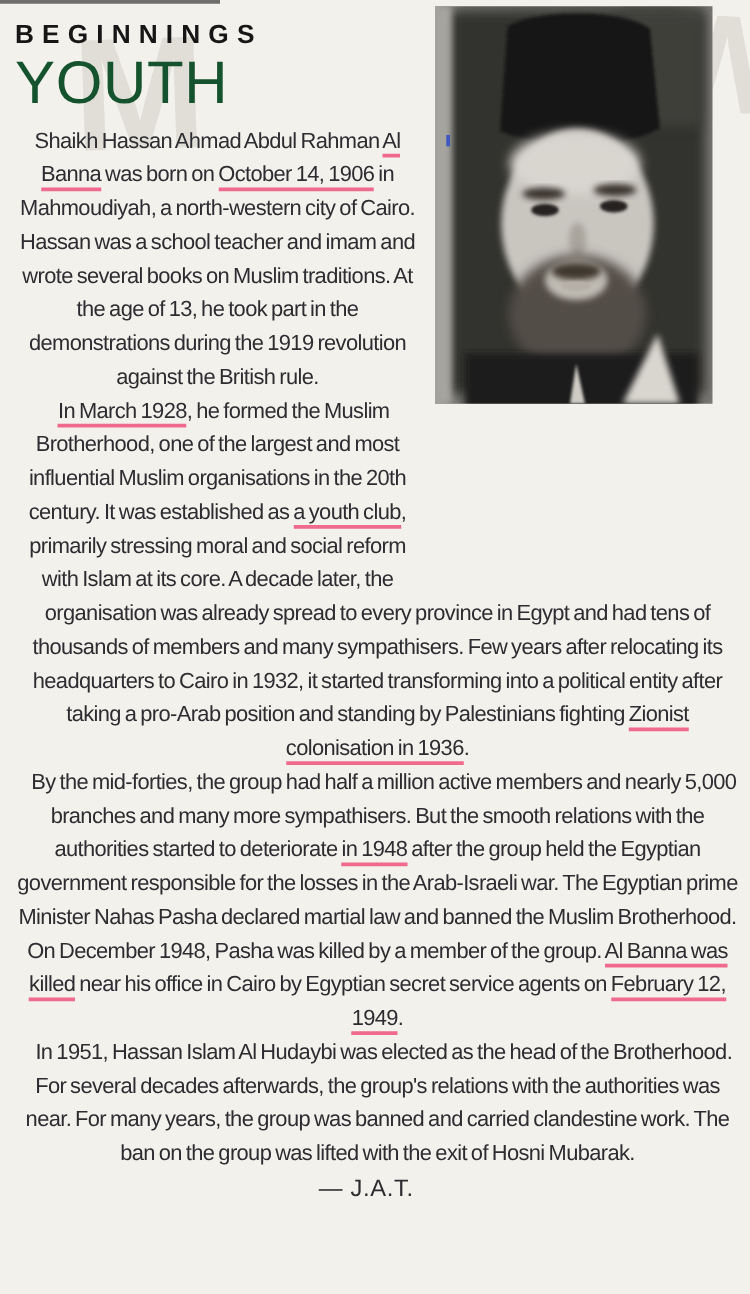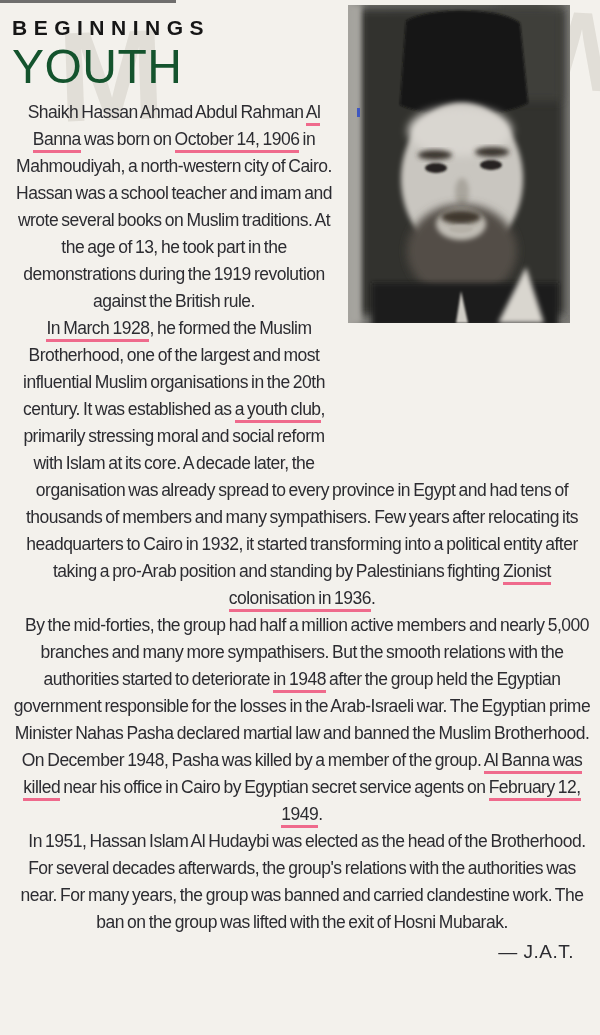--- a/index.html
+++ b/index.html
@@ -53,21 +53,21 @@
     color: #2c2c31; text-align: center;
   }
   .para.indent { text-indent: 10px; }
   .hl {
     border-bottom: 3px solid var(--hl, #ef6a8c);
     padding-bottom: 1px;
     -webkit-box-decoration-break: clone;
     box-decoration-break: clone;
   }
   .byline {
-    text-align: right; font-size: 19px;
+    text-align: center; font-size: 19px;
     letter-spacing: .5px;
     padding: 5px 18px 0 0; color: #2c2c31;
   }
 </style>
 </head>
 <body style="--paper: #f3f1ec; --hl: #ef6a8c;">
 
 <div class="scan-strip"></div>
 <div class="ghost ghost-left">M</div>
 <div class="ghost ghost-right">W</div>

